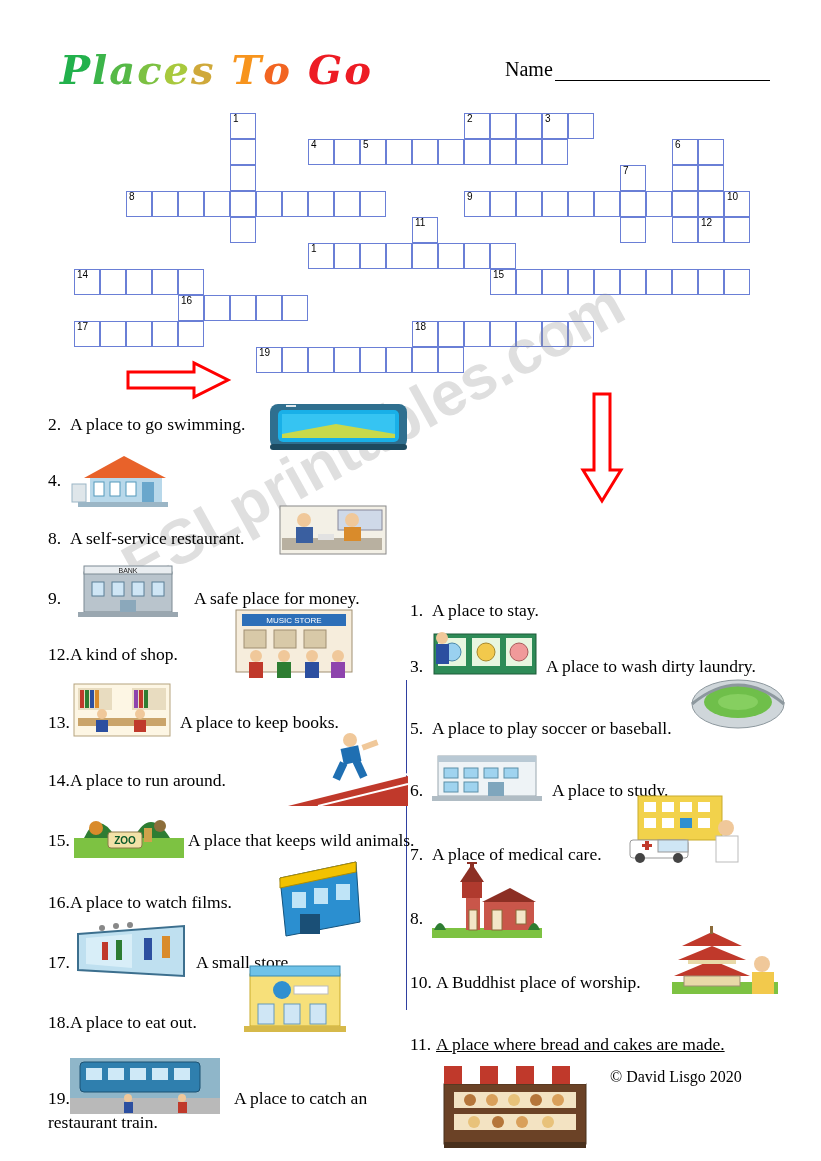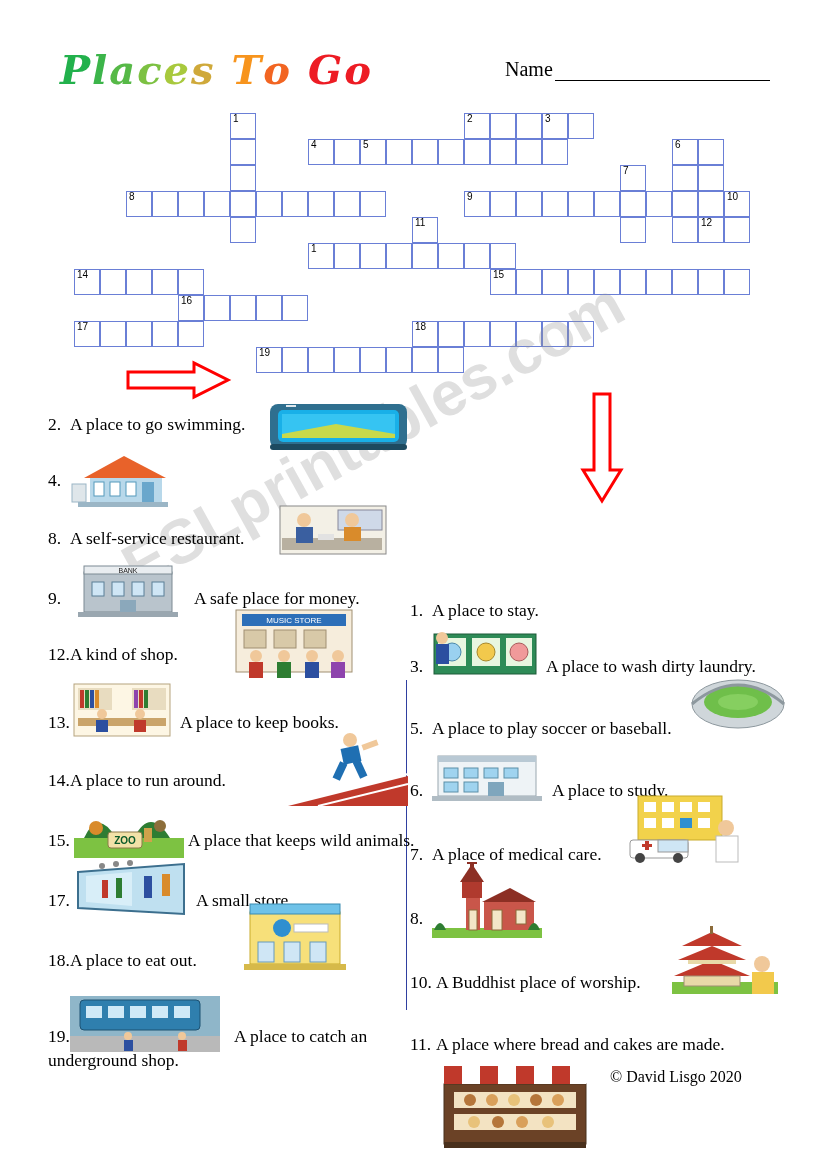--- a/index.html
+++ b/index.html
@@ -452,20 +452,34 @@
           <rect x="34" y="34" width="34" height="16" rx="3" fill="#f2e2a8" stroke="#8d7b4a"></rect>
           <text x="51" y="46" font-family="Liberation Sans, sans-serif" font-size="10" font-weight="bold" text-anchor="middle" fill="#0a5a2a">ZOO</text>
           <circle cx="22" cy="30" r="7" fill="#d98b2b"></circle>
           <circle cx="86" cy="28" r="6" fill="#8d6e3a"></circle>
           <rect x="70" y="30" width="8" height="14" fill="#d0a24b"></rect>
         </svg>
       </span>
       <span class="txt" style="position:absolute;left:140px;top:24px;">A place that keeps wild animals.</span>
     </div>
 
+    <div class="clue" style="height:62px;">
+      <span style="position:absolute;left:0;top:28px;">16.</span>
+      <span class="txt" style="position:absolute;left:22px;top:28px;">A place to watch films.</span>
+      <span class="pic" style="position:absolute;left:222px;top:-16px;width:96px;height:92px;">
+        <svg width="96" height="92" viewBox="0 0 96 92">
+          <polygon points="10,30 86,14 90,74 16,88" fill="#2b8fd0" stroke="#14537d"></polygon>
+          <polygon points="10,30 86,14 86,24 10,40" fill="#f2c200" stroke="#b08c00"></polygon>
+          <rect x="22" y="44" width="14" height="16" fill="#bfe4f7"></rect>
+          <rect x="44" y="40" width="14" height="16" fill="#bfe4f7"></rect>
+          <rect x="66" y="36" width="14" height="16" fill="#bfe4f7"></rect>
+          <rect x="30" y="66" width="20" height="20" fill="#1a4f76"></rect>
+        </svg>
+      </span>
+    </div>
 
     <div class="clue" style="height:58px;">
       <span style="position:absolute;left:0;top:26px;">17.</span>
       <span class="pic" style="position:absolute;left:24px;top:-12px;width:118px;height:68px;">
         <svg width="118" height="68" viewBox="0 0 118 68">
           <polygon points="6,20 112,12 112,62 6,56" fill="#bfe0f0" stroke="#3c6f8e" stroke-width="2"></polygon>
           <polygon points="14,24 60,20 60,54 14,50" fill="#d8eef8"></polygon>
           <rect x="30" y="28" width="6" height="18" fill="#c0392b"></rect>
           <rect x="44" y="26" width="6" height="20" fill="#2e7d32"></rect>
           <rect x="72" y="24" width="8" height="22" fill="#2c4fa0"></rect>
@@ -507,21 +521,21 @@
           <rect x="60" y="10" width="16" height="12" fill="#cfe9f7"></rect>
           <rect x="82" y="10" width="16" height="12" fill="#cfe9f7"></rect>
           <rect x="104" y="10" width="16" height="12" fill="#cfe9f7"></rect>
           <circle cx="112" cy="40" r="4" fill="#f0c89a"></circle>
           <rect x="108" y="44" width="9" height="11" fill="#c0392b"></rect>
           <circle cx="58" cy="40" r="4" fill="#f0c89a"></circle>
           <rect x="54" y="44" width="9" height="11" fill="#2c4fa0"></rect>
         </svg>
       </span>
       <span class="txt" style="position:absolute;left:186px;top:42px;">A place to catch an</span>
-      <span class="txt" style="position:absolute;left:0px;top:66px;">underground shop.</span>
+      <span class="txt" style="position:absolute;left:0px;top:66px;">restaurant train.</span>
     </div>
 
   </div>
 
   <div class="col-right">
 
     <div class="clue" style="height:70px;">
       <span style="position:absolute;left:0;top:40px;">1.</span>
       <span class="txt" style="position:absolute;left:22px;top:40px;">A place to stay.</span>
     </div>
@@ -636,21 +650,21 @@
           <rect x="12" y="52" width="56" height="10" fill="#e8d9a8" stroke="#a08f72"></rect>
           <rect x="38" y="2" width="3" height="8" fill="#8c6b3a"></rect>
           <circle cx="90" cy="40" r="8" fill="#f0c89a"></circle>
           <rect x="80" y="48" width="22" height="22" fill="#f2c94c"></rect>
         </svg>
       </span>
     </div>
 
     <div class="clue" style="height:60px;margin-top:14px;">
       <span style="position:absolute;left:0;top:12px;">11.</span>
-      <span class="txt" style="position:absolute;left:26px;top:12px;">A place where bread and cakes are made.</span>
+      <span class="txt" style="position:absolute;left:26px;top:12px;text-decoration:underline;">A place where bread and cakes are made.</span>
       <span class="pic" style="position:absolute;left:30px;top:40px;width:150px;height:86px;">
         <svg width="150" height="86" viewBox="0 0 150 86">
           <rect x="4" y="22" width="142" height="60" fill="#6b4226" stroke="#49301c"></rect>
           <rect x="4" y="4" width="142" height="18" fill="#ffffff"></rect>
           <g>
             <rect x="4" y="4" width="18" height="18" fill="#c0392b"></rect>
             <rect x="40" y="4" width="18" height="18" fill="#c0392b"></rect>
             <rect x="76" y="4" width="18" height="18" fill="#c0392b"></rect>
             <rect x="112" y="4" width="18" height="18" fill="#c0392b"></rect>
           </g>

